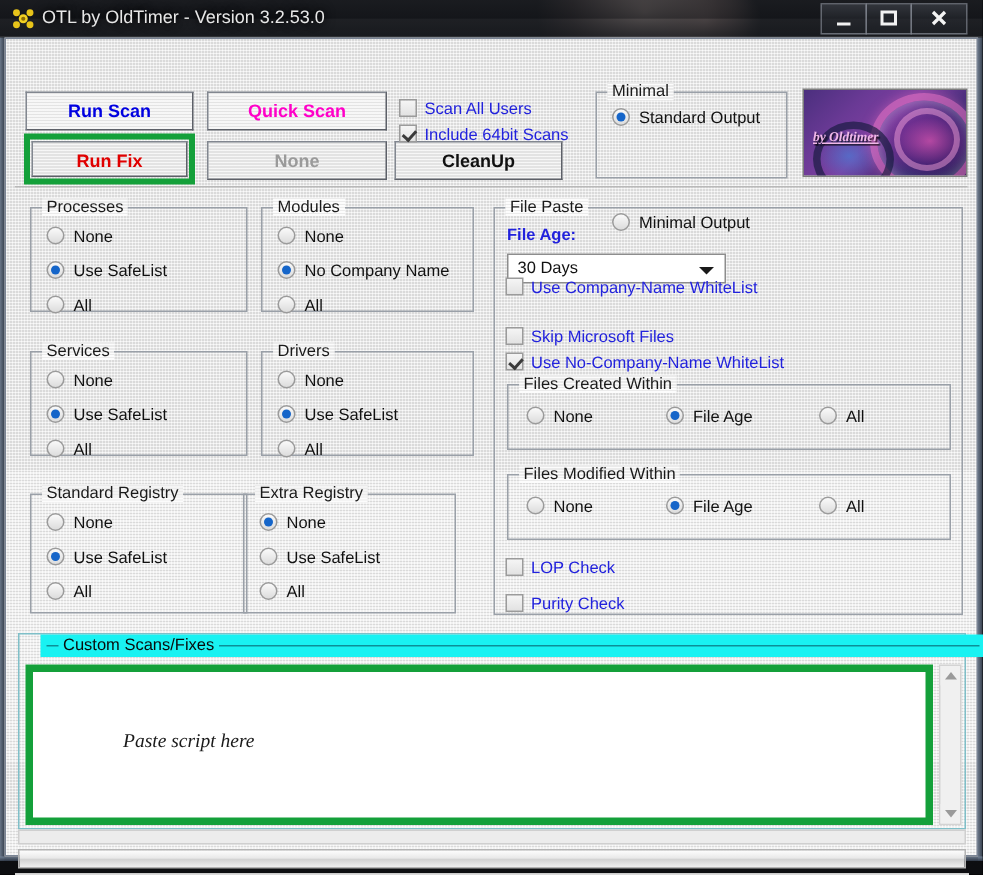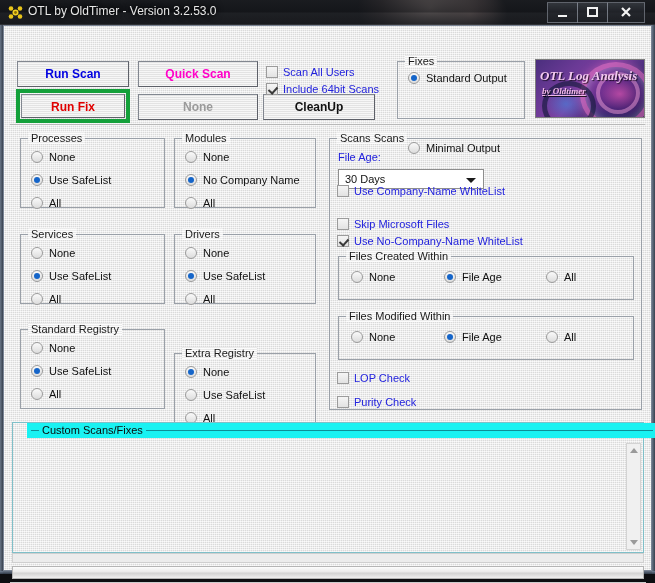--- a/index.html
+++ b/index.html
@@ -263,34 +263,35 @@
     width: 635px; height: 1px;
     background: #b9b9b9;
   }
 
   
   #grp-processes  { left: 16px;  top: 112px; width: 145px; height: 70px; }
   #grp-modules    { left: 170px; top: 112px; width: 142px; height: 70px; }
   #grp-services   { left: 16px;  top: 208px; width: 145px; height: 70px; text-align: right; }
   #grp-drivers    { left: 170px; top: 208px; width: 142px; height: 70px; }
   #grp-stdreg     { left: 16px;  top: 303px; width: 145px; height: 80px; }
-  #grp-extrareg   { left: 170px; top: 303px; width: 142px; height: 80px; margin-top: 24px; }
+  #grp-extrareg   { left: 158px; top: 303px; width: 142px; height: 80px; }
 
   .opt { position: absolute; left: 10px; white-space: nowrap; }
   .opt.r1 { top: 12px; }
   .opt.r2 { top: 35px; }
   .opt.r3 { top: 58px; }
 
   
   #grp-filescans { left: 325px; top: 112px; width: 313px; height: 272px; }
   #lbl-file-age {
     position: absolute;
     left: 8px; top: 12px;
     color: #2222dd;
     font-size: 11px;
+    font-weight: bold;
   }
   #dd-file-age {
     position: absolute;
     left: 8px; top: 30px;
     width: 146px; height: 20px;
     border: 1px solid #8d8d8d;
     background: #fff;
     box-sizing: border-box;
   }
   #dd-file-age-text {
@@ -478,34 +479,33 @@
       <div class="xbtn" id="btn-cleanup">CleanUp</div>
 
       <div class="cbrow" id="cb-scan-all-users">
         <span class="chk"></span><span class="cb-label">Scan All Users</span>
       </div>
       <div class="cbrow" id="cb-include-64">
         <span class="chk on"></span><span class="cb-label">Include 64bit Scans</span>
       </div>
 
       <div class="group" id="grp-output">
-        <span class="group-title">Fixes</span>
+        <span class="group-title">Minimal</span>
         <div class="radio-row" style="left:10px; top:10px;">
           <span class="rad on"></span><span class="rad-label">Standard Output</span>
         </div>
         <div class="radio-row" style="left:10px; top:32px;margin-top:48px;">
           <span class="rad"></span><span class="rad-label">Minimal Output</span>
         </div>
       </div>
 
       <div id="logo">
         <div class="swirl"></div>
         <div class="swirl2"></div>
         <div class="ring-dark"></div>
-        <div id="logo-title">OTL Log Analysis</div>
         <div id="logo-sub">by Oldtimer</div>
       </div>
 
       <div id="toolbar-sep"></div>
     </div>
 
     <div class="group" id="grp-processes">
       <span class="group-title">Processes</span>
       <div class="opt r1">
         <span class="rad"></span><span class="rad-label">None</span>
@@ -577,21 +577,21 @@
       </div>
       <div class="opt r2">
         <span class="rad"></span><span class="rad-label">Use SafeList</span>
       </div>
       <div class="opt r3">
         <span class="rad"></span><span class="rad-label">All</span>
       </div>
     </div>
 
     <div class="group" id="grp-filescans">
-      <span class="group-title">Scans Scans</span>
+      <span class="group-title">File Paste</span>
 
       <div id="lbl-file-age">File Age:</div>
 
       <div id="dd-file-age">
         <span id="dd-file-age-text">30 Days</span>
         <span id="dd-file-age-arrow"></span>
       </div>
 
       <div class="fs-chk" id="fs-chk1">
         <span class="chk"></span><span class="cb-label">Use Company-Name WhiteList</span>
@@ -636,20 +636,23 @@
         <span class="chk"></span><span class="cb-label">Purity Check</span>
       </div>
     </div>
 
     <div id="grp-custom">
       <div id="custom-header">
         <div id="custom-header-line"></div>
         <span id="custom-header-text">Custom Scans/Fixes</span>
       </div>
 
+      <div id="script-box">
+        <div id="script-placeholder">Paste script here</div>
+      </div>
 
       <div id="script-scrollbar">
         <div class="sb-arrow up">
             <i></i>
           </div>
         <div class="sb-arrow down">
             <i></i>
           </div>
       </div>
     </div>

